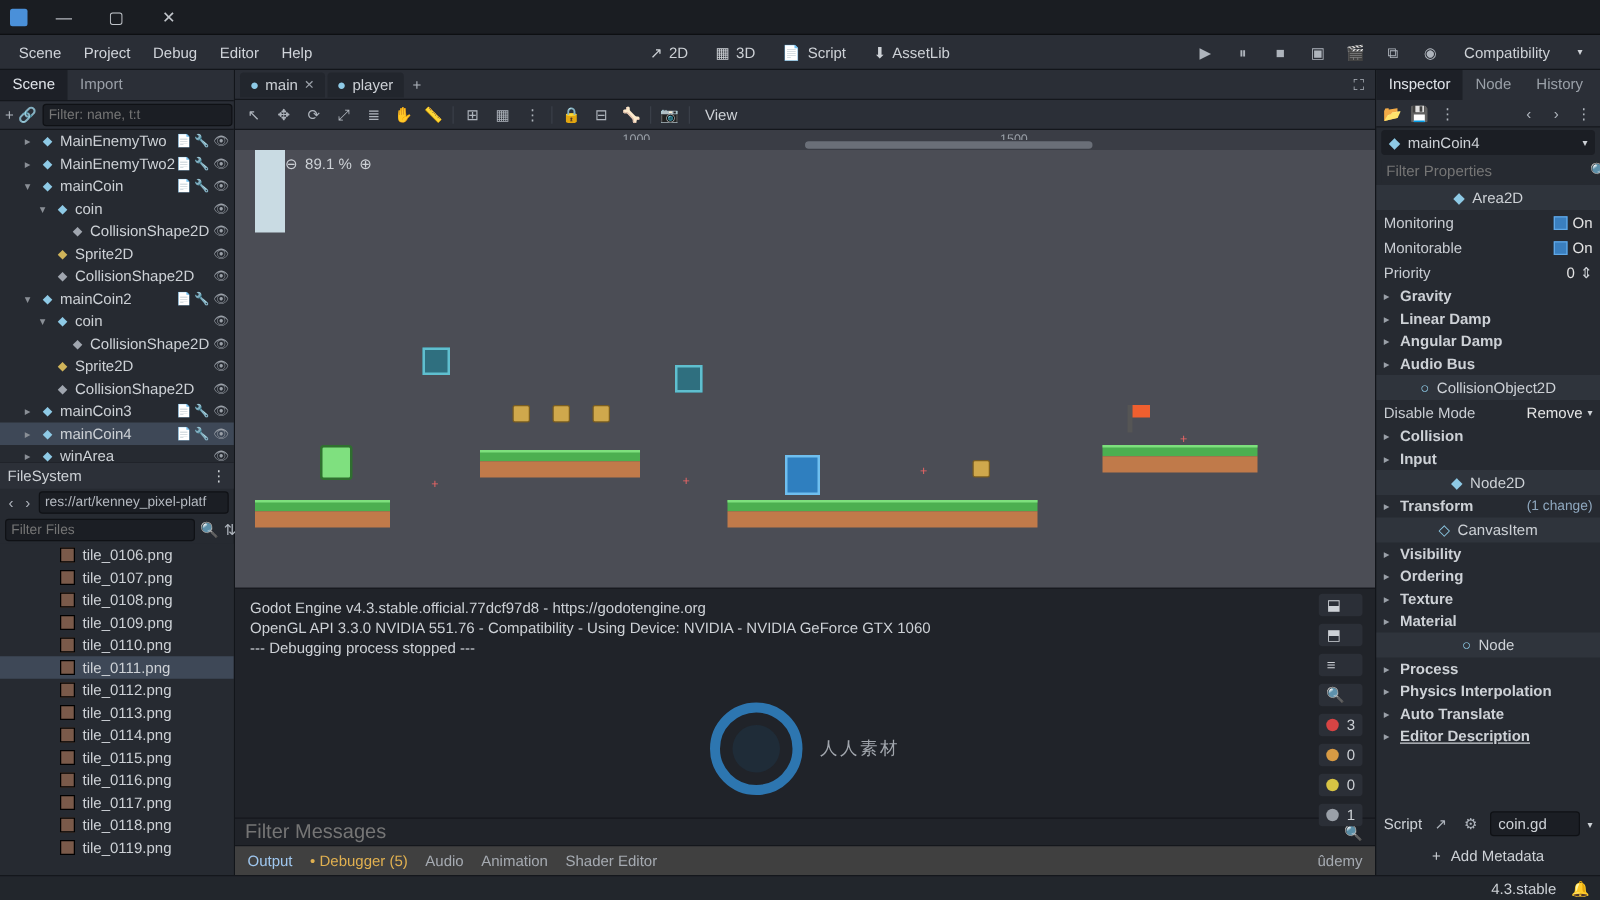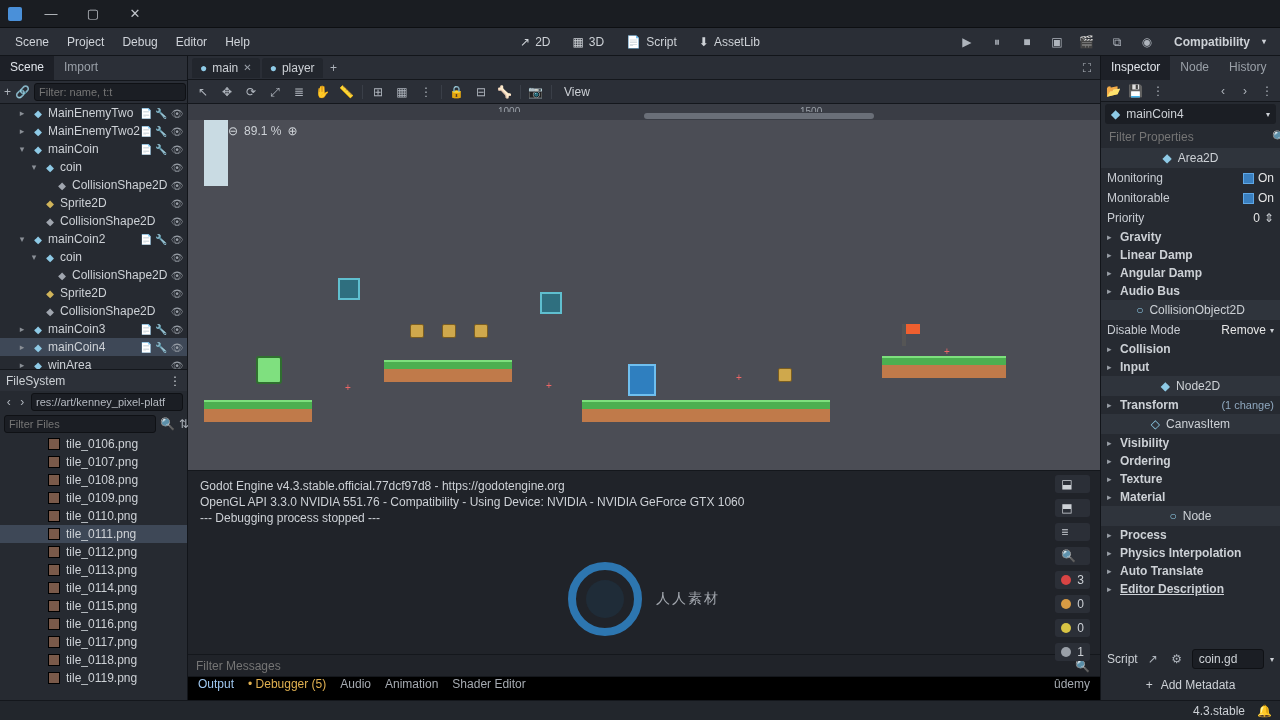--- a/index.html
+++ b/index.html
@@ -8,21 +8,21 @@
 .titlebar .title { flex:1; color:#c7cdd4; }
 .titlebar .logo { width:14px; height:14px; background:#4a90d9; border-radius:2px; margin-right:8px; }
 .win-btn { width:42px; height:28px; display:flex; align-items:center; justify-content:center; color:#c0c4ca; font-size:13px; }
 .menubar { height:28px; background:#2a2e36; display:flex; align-items:center; padding:0 6px; border-bottom:1px solid #12151a; position:relative; }
 .menubar .m { padding:4px 9px; color:#d0d4da; }
 .center-tabs { position:absolute; left:50%; transform:translateX(-50%); display:flex; gap:6px; }
 .ctab { display:flex; align-items:center; gap:5px; padding:4px 8px; color:#c8ccd2; }
 .ctab.active { color:#fff; }
 .right-tools { margin-left:auto; display:flex; align-items:center; gap:8px; }
 .tool-btn { width:22px; height:22px; display:flex; align-items:center; justify-content:center; color:#aeb4bc; }
-.compat { color:#c6cad0; padding:0 8px; display:flex; align-items:center; gap:12px;font-weight:bold; }
+.compat { color:#c6cad0; padding:0 8px; display:flex; align-items:center; gap:22px; }
 .columns { display:flex; height:calc(720px - 28px - 28px - 20px); }
 .left-col { width:188px; display:flex; flex-direction:column; background:#262a31; border-right:1px solid #12151a; }
 .panel-tabs { height:24px; display:flex; background:#2b2f37; }
 .panel-tab { padding:4px 10px; color:#9aa0a8; }
 .panel-tab.active { background:#1d2027; color:#e0e4ea; }
 .toolbar-row { height:24px; background:#2a2e36; display:flex; align-items:center; gap:4px; padding:0 4px; border-top:1px solid #14171c; border-bottom:1px solid #14171c; }
 .tb-btn { width:18px; height:18px; display:flex; align-items:center; justify-content:center; color:#aeb4bc; }
 .filter-input { flex:1; height:18px; background:#1b1e24; border:1px solid #0f1115; border-radius:3px; color:#9ca1a8; font-size:11px; padding:0 4px; }
 .tree { flex:1; overflow:auto; background:#262a31; }
 .tree-row { display:flex; align-items:center; height:18px; padding-right:4px; }
@@ -59,22 +59,22 @@
 .coin { position:absolute; width:14px; height:14px; background:#cfa84c; border:1px solid #7a5d20; border-radius:2px; }
 .crate { position:absolute; width:22px; height:22px; background:#2f6f7f; border:2px solid #5fbfcf; }
 .player { position:absolute; width:26px; height:28px; background:#7fe07f; border:2px solid #2f6f2f; border-radius:3px; }
 .enemy { position:absolute; width:28px; height:32px; background:#2f7fbf; border:2px solid #6fbfef; }
 .flag { position:absolute; width:4px; height:22px; background:#555; }
 .flag::after { content:""; position:absolute; top:0; left:4px; width:14px; height:10px; background:#ef5f2f; }
 .output-area { height:230px; background:#202329; display:flex; flex-direction:column; border-top:1px solid #14171c; }
 .console { flex:1; padding:8px 12px; font-family:Consolas,monospace; font-size:12px; color:#cdd1d6; position:relative; }
 .console .line { margin-bottom:2px; white-space:pre; }
 .out-filter { height:22px; display:flex; align-items:center; padding:0 8px; border-top:1px solid #14171c; }
-.out-filter input { flex:1; background:transparent; border:none; color:#9aa0a8; font-size:12px; }
-.out-tabs { height:24px; display:flex; gap:14px; padding:0 10px; background:#000000; border-top:1px solid #14171c; }
+.out-filter input { flex:1; background:transparent; border:none; color:#9aa0a8; font-size:16px; }
+.out-tabs { height:24px; display:flex; align-items:center; gap:14px; padding:0 10px; background:#404040; border-top:1px solid #14171c; }
 .out-tabs span { color:#a5aab1; }
 .out-tabs .sel { color:#9fc7ef; }
 .out-tabs .warn { color:#e0b050; }
 .out-right { margin-left:auto; color:#8a8f96; }
 .side-chips { position:absolute; right:10px; top:4px; display:flex; flex-direction:column; gap:6px; }
 .chip { display:flex; align-items:center; gap:6px; background:#2b2f37; padding:2px 6px; border-radius:3px; }
 .chip .dot { width:10px; height:10px; border-radius:50%; }
 .right-col { width:180px; display:flex; flex-direction:column; background:#262a31; border-left:1px solid #12151a; }
 .insp-tabs { height:24px; background:#2b2f37; display:flex; }
 .insp-toolbar { height:22px; background:#2a2e36; display:flex; align-items:center; gap:4px; padding:0 4px; border-bottom:1px solid #14171c; }

